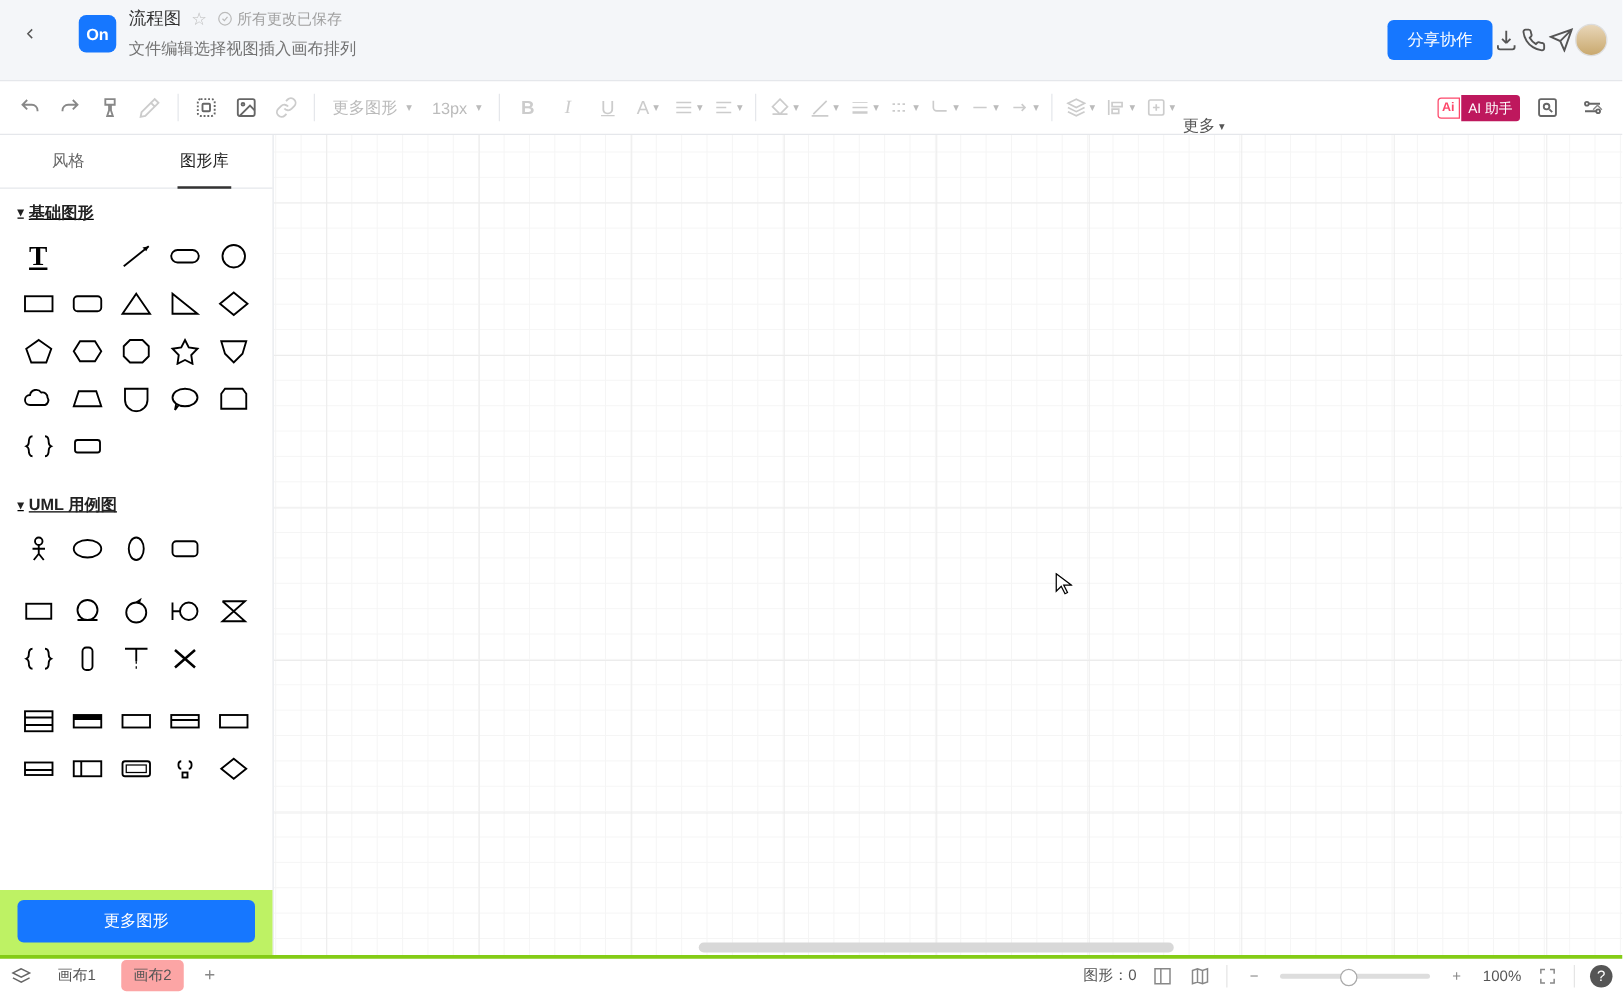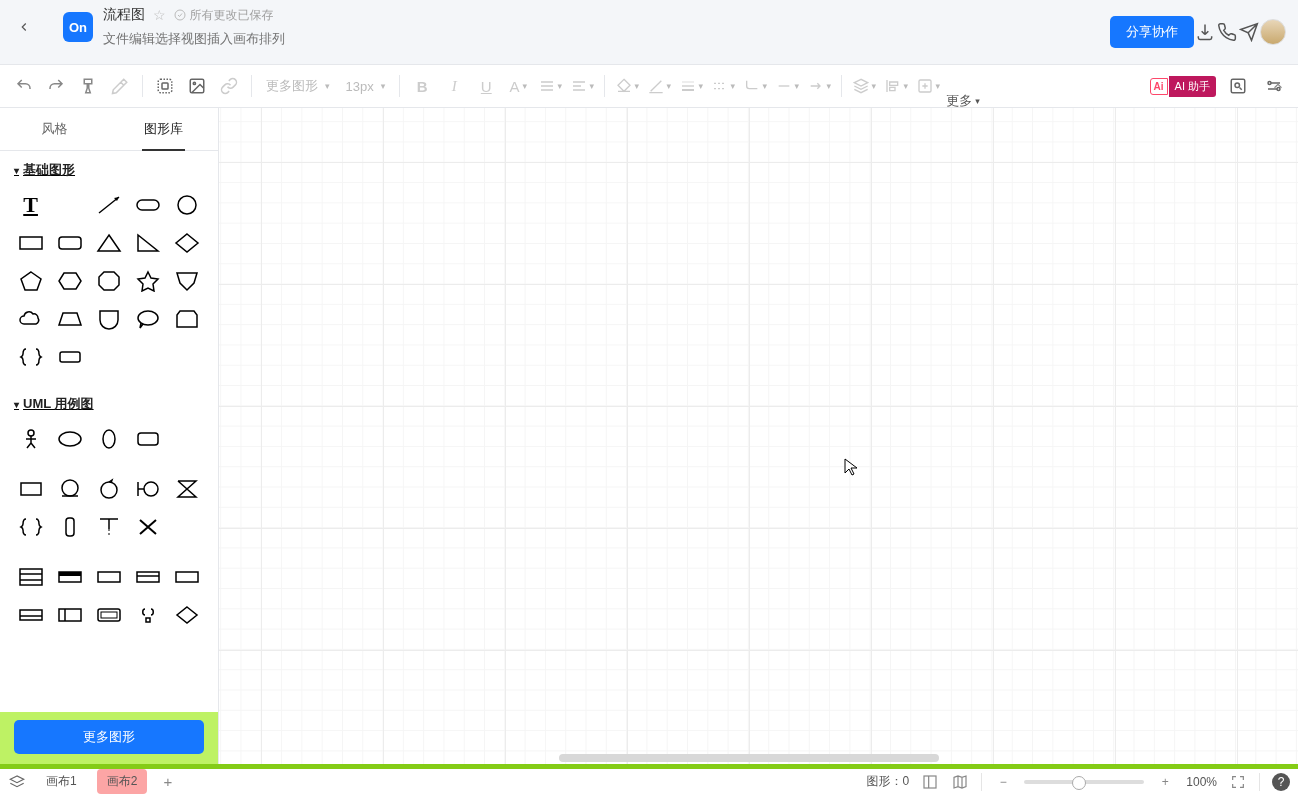--- a/index.html
+++ b/index.html
@@ -64,21 +64,21 @@
     linear-gradient(90deg,#ececec 1px, transparent 1px),
     linear-gradient(#f5f5f5 1px, transparent 1px),
     linear-gradient(90deg,#f5f5f5 1px, transparent 1px);
   background-size:122px 122px,122px 122px,20.3px 20.3px,20.3px 20.3px;
   background-position: -80px -68px, -80px -68px, -80px -68px, -80px -68px;
 }
 .cursor-ptr { position:absolute; left:625px; top:350px; font-size:16px; color:#222; pointer-events:none; }
 .canvas-hscroll { position:absolute; bottom:2px; left:340px; width:380px; height:8px; background:#d8d8d8; border-radius:4px; }
 
 
-.bottombar { height:30px; border-top:5px solid #84cc16; background:#fff; display:flex; align-items:center; padding:0 8px; gap:10px; font-size:12px; color:#555; }
+.bottombar { height:30px; border-top:3px solid #84cc16; background:#fff; display:flex; align-items:center; padding:0 8px; gap:10px; font-size:12px; color:#555; }
 .layer-icon { width:18px; height:18px; display:flex; align-items:center; justify-content:center; color:#666; }
 .canvas-tab { padding:4px 10px; border-radius:4px; cursor:pointer; }
 .canvas-tab.active { background:#fca5a5; }
 .add-tab { color:#888; cursor:pointer; padding:0 6px; font-size:15px; }
 .bb-right { margin-left:auto; display:flex; align-items:center; gap:12px; }
 .zoom-slider { width:120px; height:4px; background:#ddd; border-radius:2px; position:relative; }
 .zoom-slider::after { content:""; position:absolute; left:48px; top:-4px; width:12px; height:12px; background:#fff; border:1px solid #aaa; border-radius:50%; }
 .bb-ico { width:18px; height:18px; color:#888; display:flex; align-items:center; justify-content:center; cursor:pointer; }
 .help-icon { width:18px; height:18px; background:#555; color:#fff; border-radius:50%; font-size:12px; display:flex; align-items:center; justify-content:center; }
 .bb-sep { width:1px; height:18px; background:#e5e5e5; }

